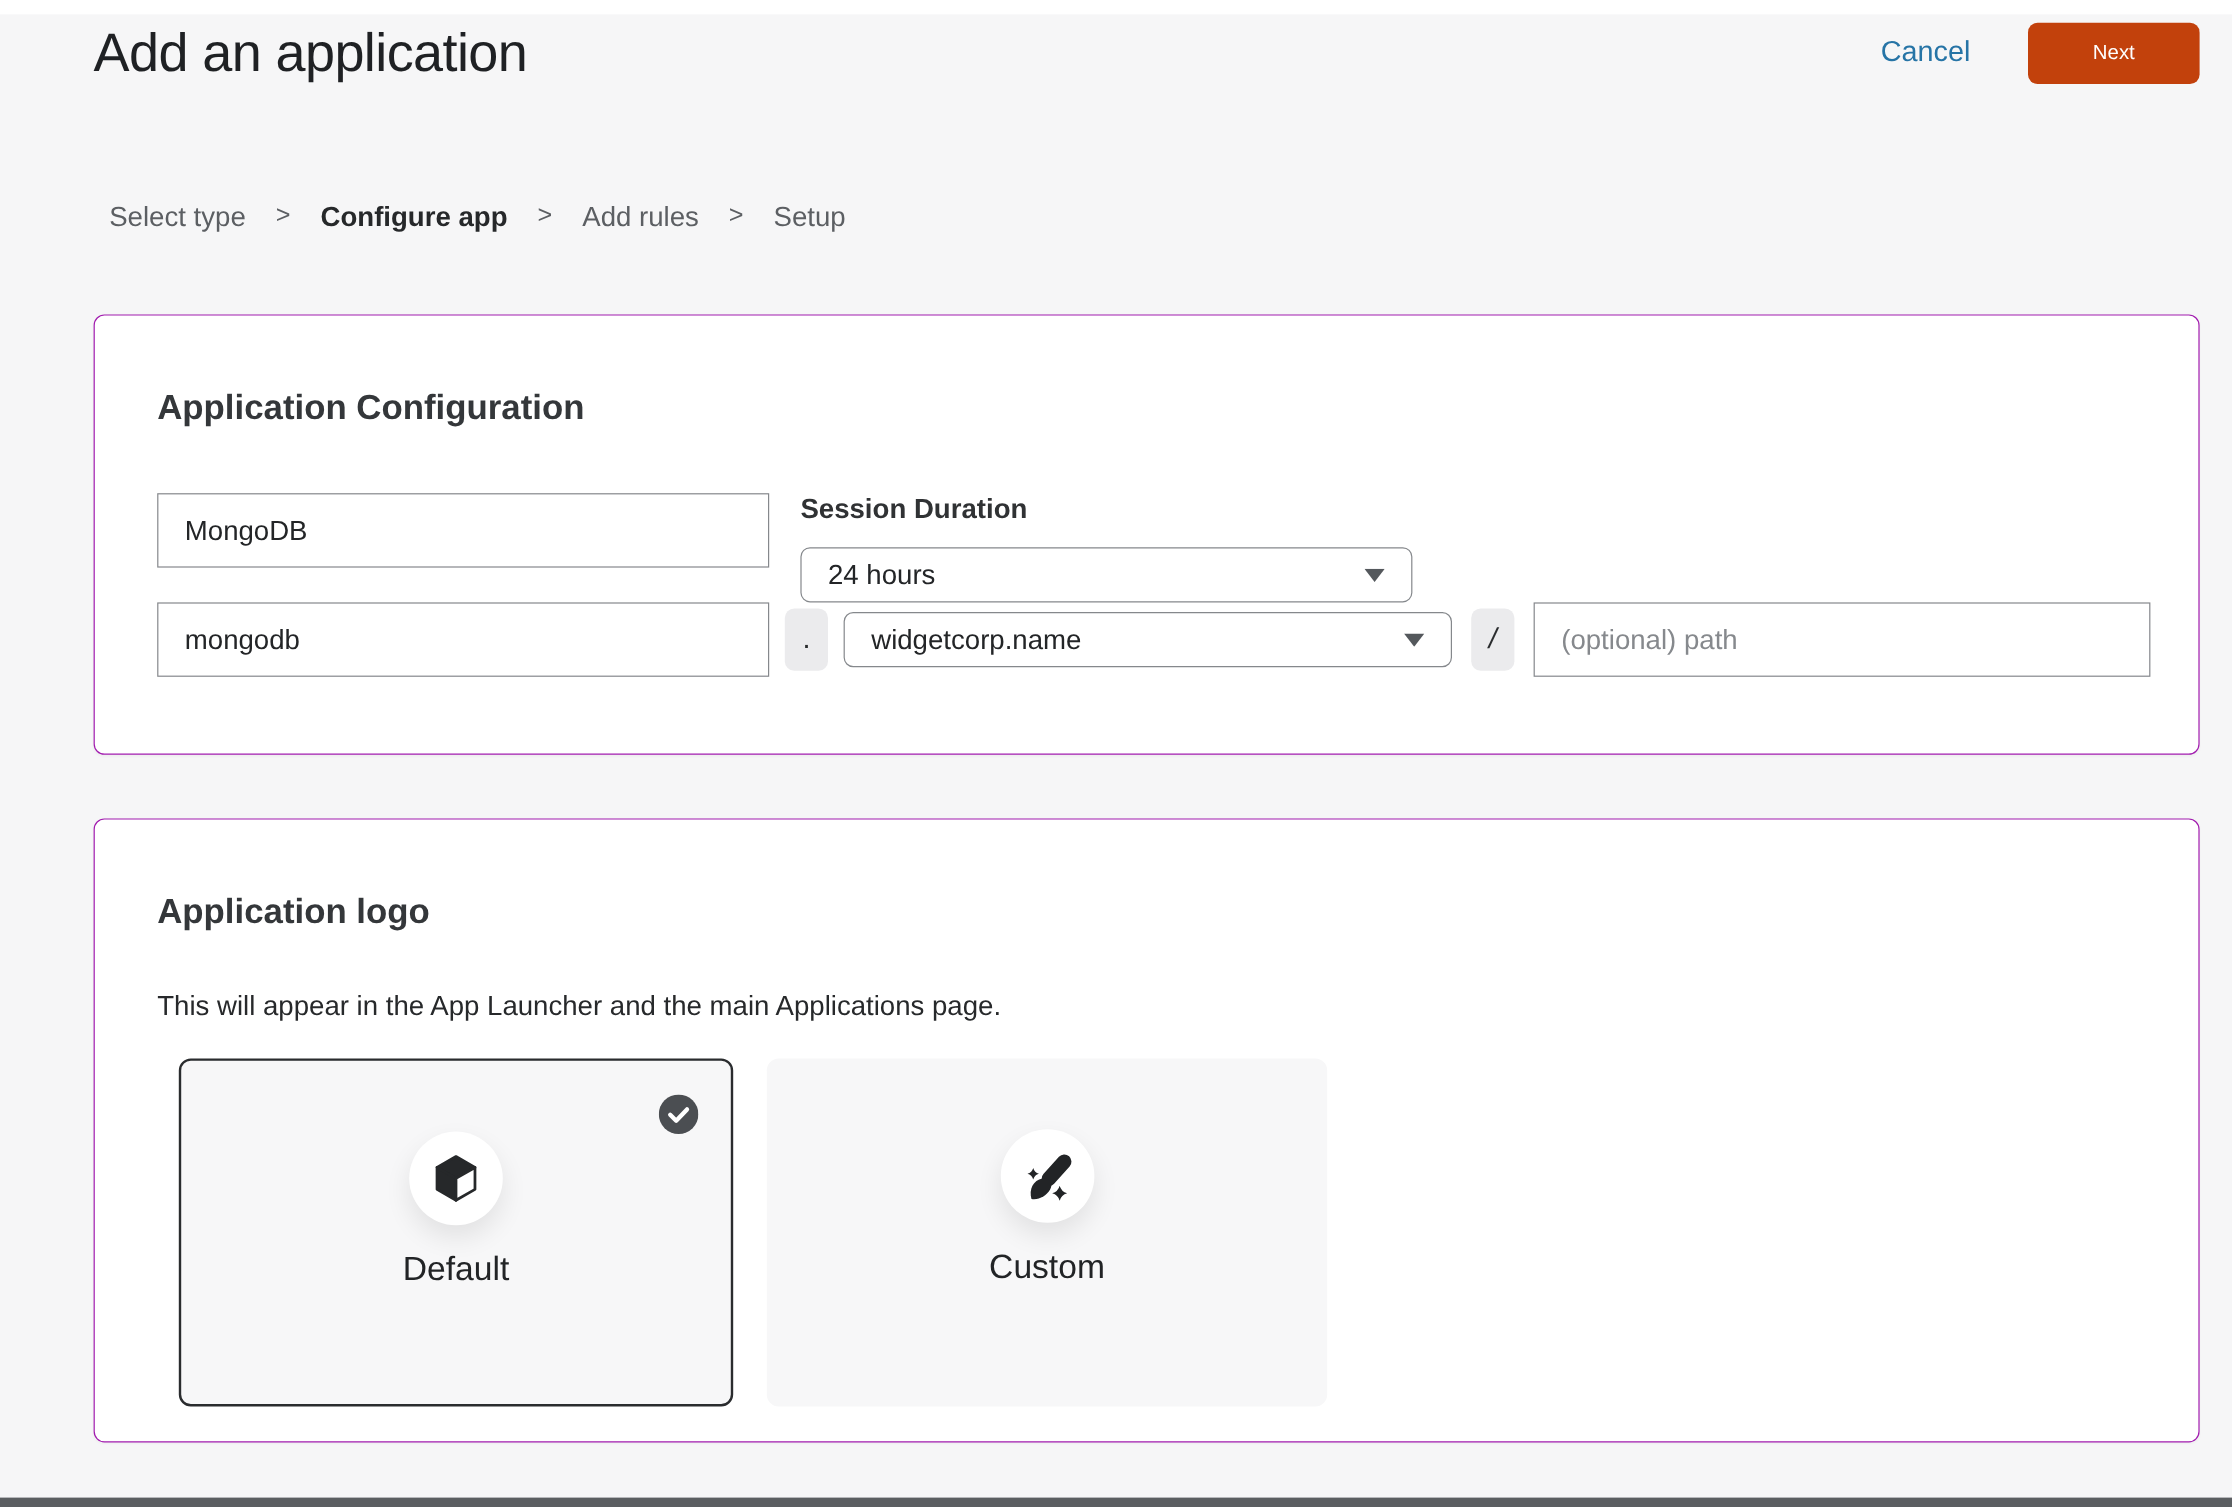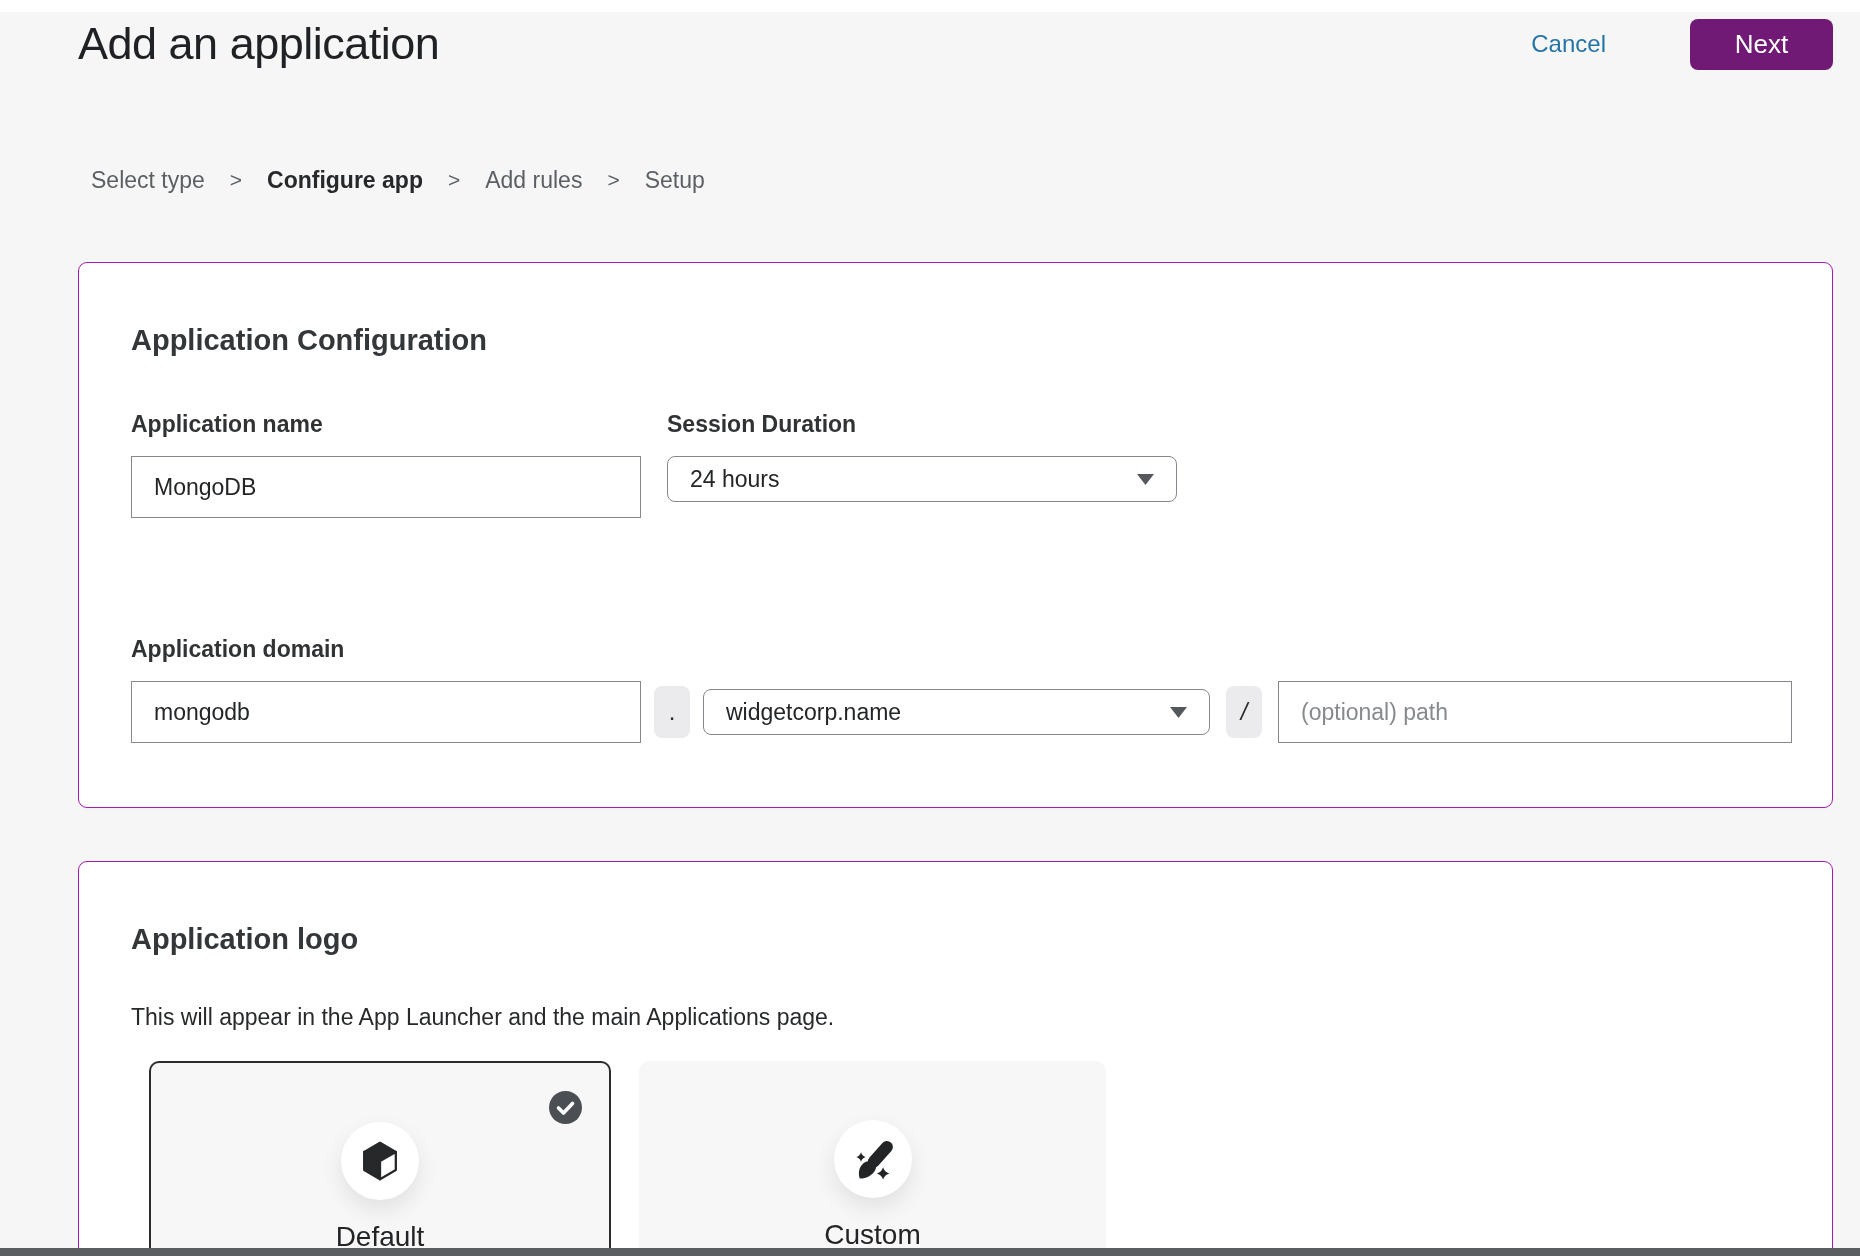--- a/index.html
+++ b/index.html
@@ -25,23 +25,23 @@
     font-size: 45px; font-weight: 400; color: #1f2124;
     letter-spacing: -0.5px; line-height: 52px;
   }
   .header-actions { display: flex; align-items: center; }
   .cancel-link {
     background: none; border: none; cursor: pointer;
     font-family: inherit; font-size: 24px; color: #2674a6;
     margin-right: 48px;
   }
   .next-btn {
-    background: #701a75; border: none; cursor: pointer;
-    font-family: inherit; font-size: 26px; color: #ffffff;
-    width: 143px; height: 51px; border-radius: 8px; margin-left: 36px;
+    background: #c2410c; border: none; cursor: pointer;
+    font-family: inherit; font-size: 17px; color: #ffffff;
+    width: 143px; height: 51px; border-radius: 8px;
   }
 
   
   .breadcrumb {
     margin-top: 96px; padding-left: 13px;
     display: flex; align-items: center;
     font-size: 23px; color: #5c5f63; line-height: 28px;
   }
   .crumb { cursor: default; }
   .crumb.active { font-weight: 700; color: #26282a; }
@@ -153,35 +153,33 @@
     <span class="crumb">Add rules</span>
     <span class="crumb-sep">&gt;</span>
     <span class="crumb">Setup</span>
   </div>
 
   <div class="card">
     <h2 class="section-title">Application Configuration</h2>
 
     <div class="field-row">
       <div class="field-col">
-        <label class="field-label">Application name</label>
         <input class="text-input" type="text" value="MongoDB" style="">
       </div>
       <div class="field-col">
         <label class="field-label">Session Duration</label>
         <div class="select-box">
           <span>24 hours</span>
           <svg class="select-caret" viewBox="0 0 17 11">
             <polygon points="0,0 17,0 8.5,11" fill="#54585c"></polygon>
           </svg>
         </div>
       </div>
     </div>
 
-    <label class="field-label domain-label">Application domain</label>
     <div class="domain-row">
       <input class="text-input subdomain-input" type="text" value="mongodb" style="">
       <span class="sep-box dot-box">.</span>
       <div class="select-box">
         <span>widgetcorp.name</span>
         <svg class="select-caret" viewBox="0 0 17 11">
           <polygon points="0,0 17,0 8.5,11" fill="#54585c"></polygon>
         </svg>
       </div>
       <span class="sep-box slash-box">/</span>

